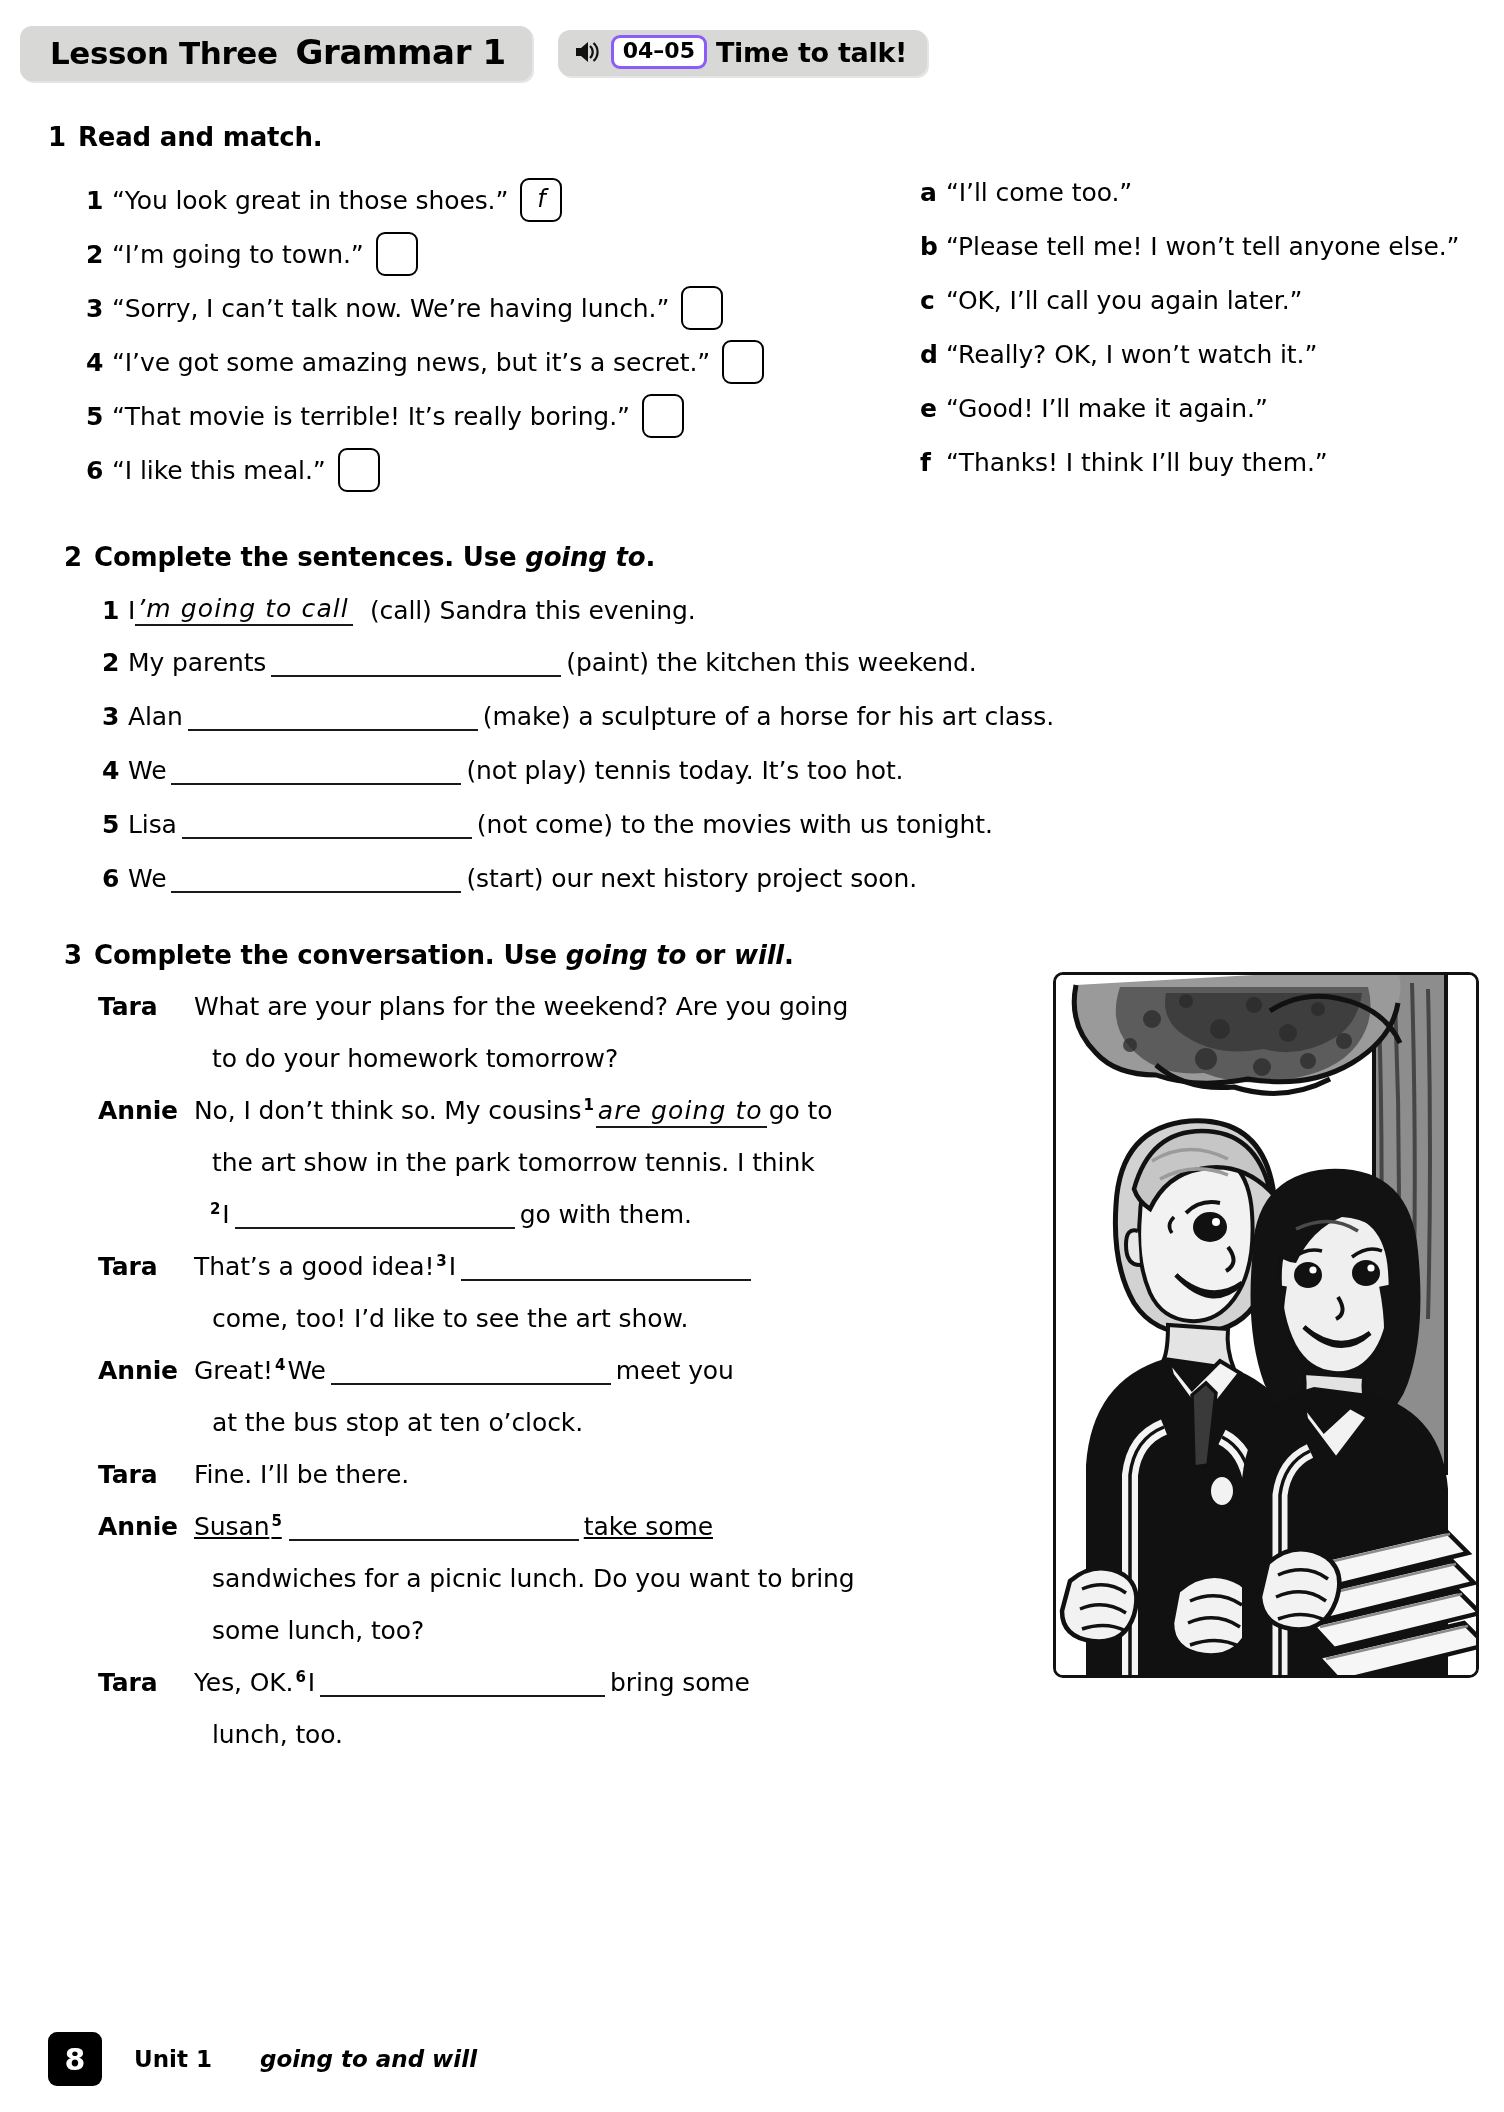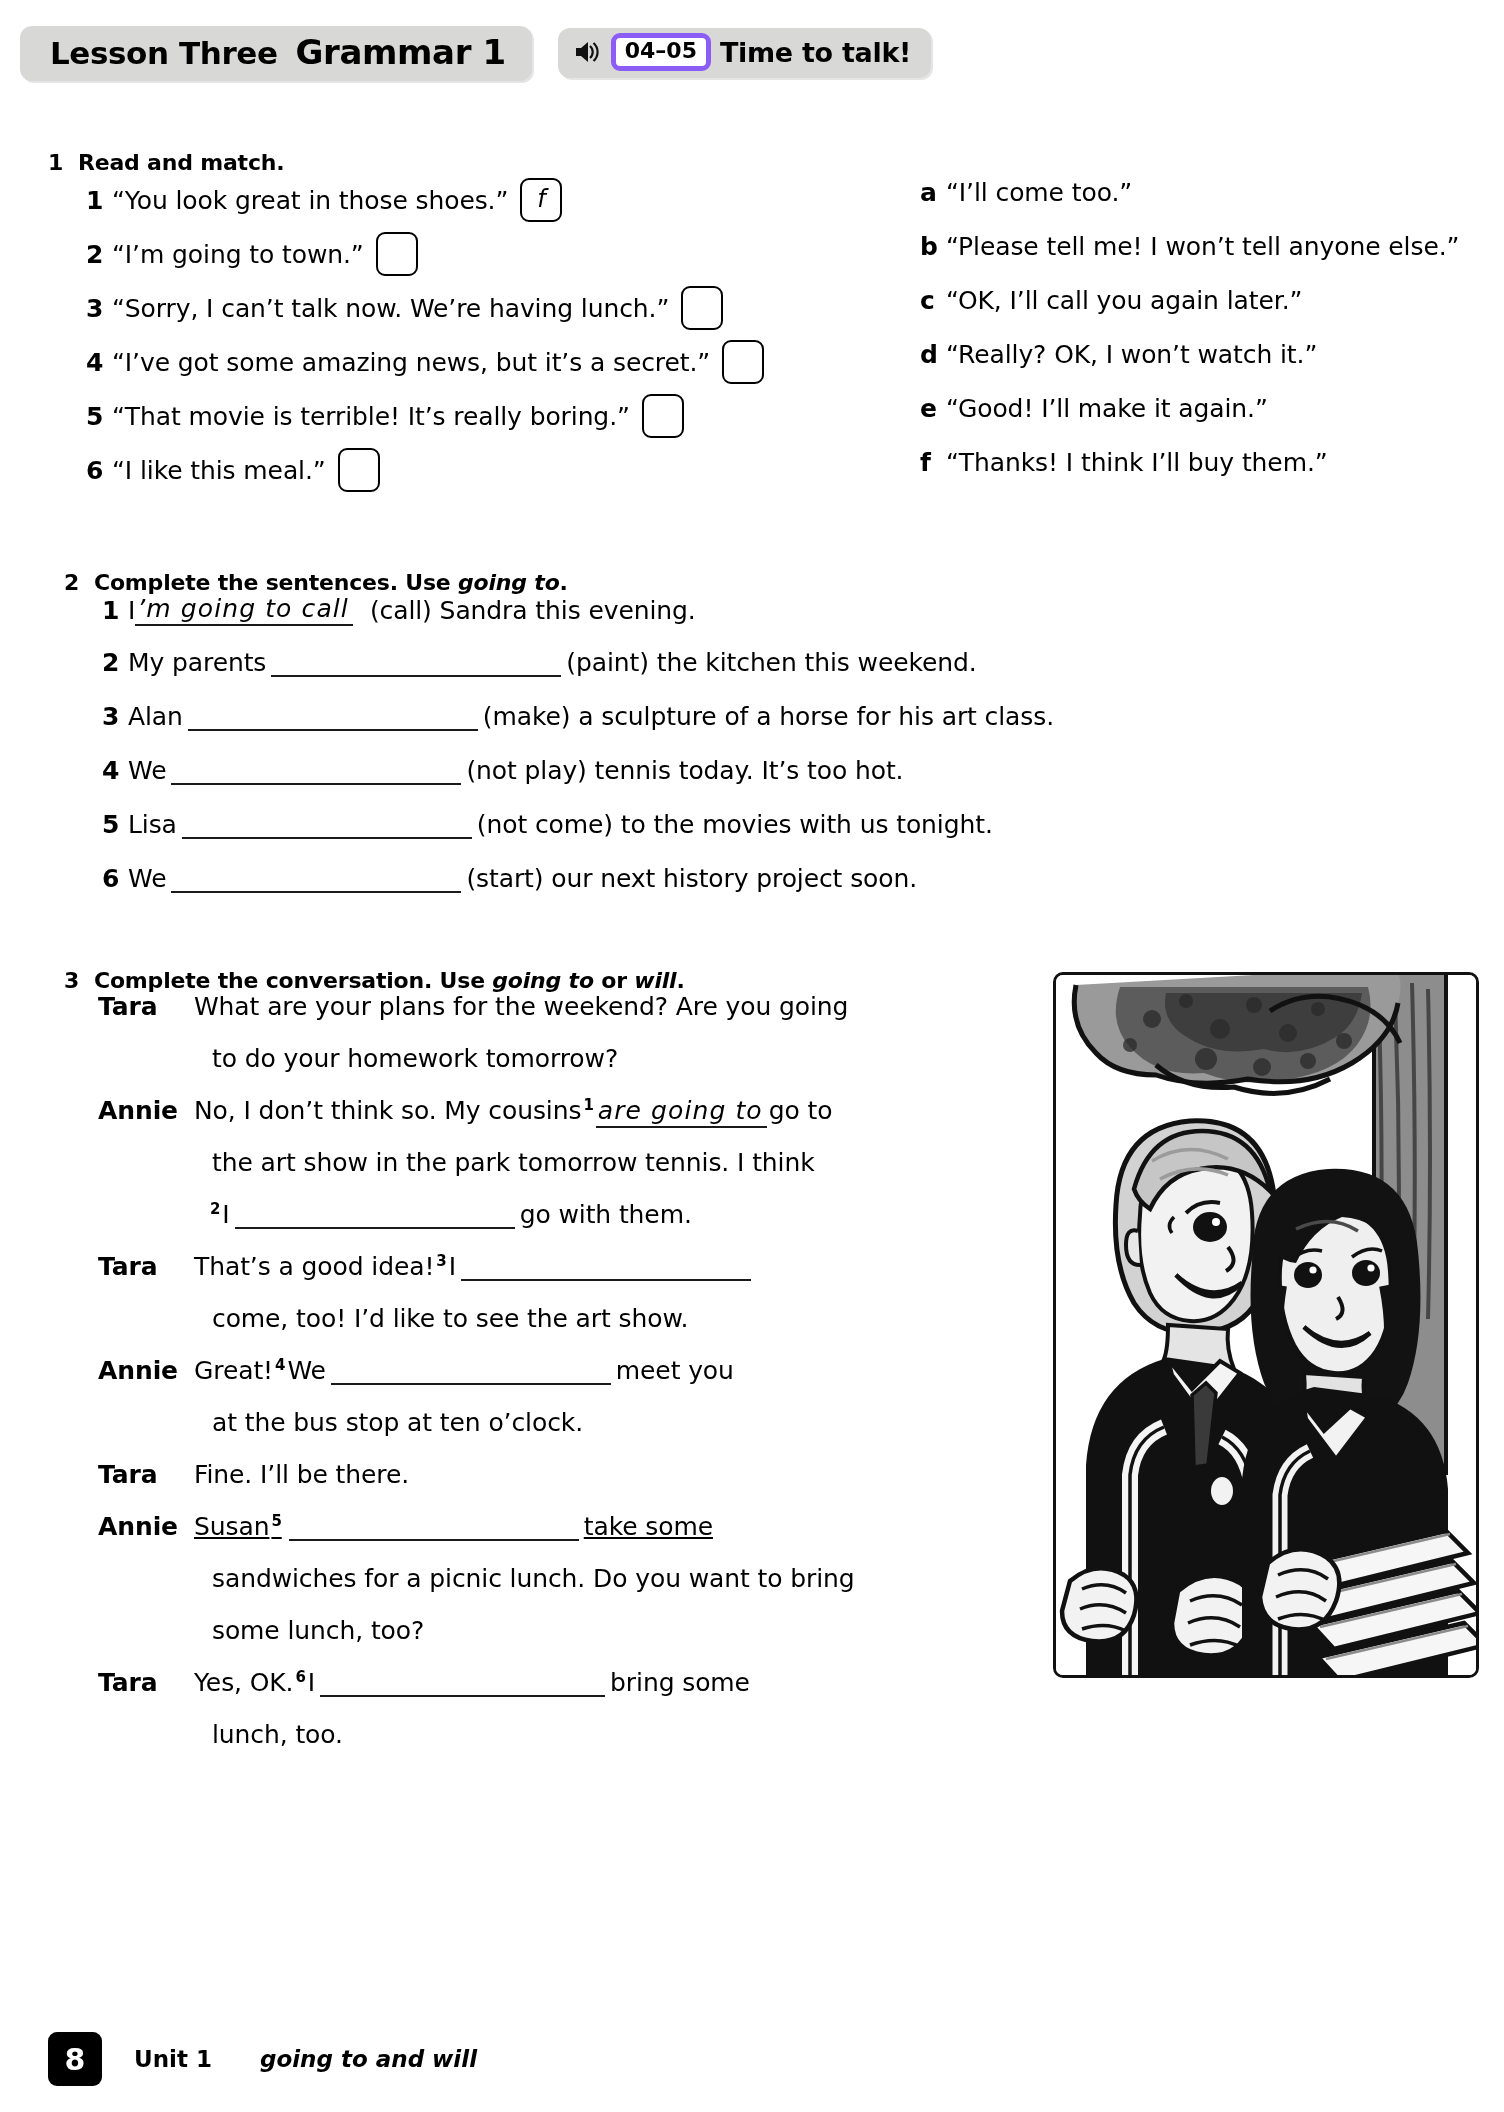--- a/index.html
+++ b/index.html
@@ -58,42 +58,41 @@
     gap: 9px;
     box-shadow: 2px 2px 0 rgba(0,0,0,0.10);
   }
   .audio-icon {
     width: 30px;
     height: 30px;
     flex: 0 0 auto;
     display: block;
   }
   .track-pill {
-    border: 5px solid #8b5cf6;
+    border: 3px solid #8b5cf6;
     border-radius: 9px;
     background: #fff;
     padding: 1px 9px 2px 9px;
     font-size: 22px;
     font-weight: bold;
     line-height: 1.1;
     letter-spacing: 0px;
   }
   .talk-text {
     font-size: 27px;
     font-weight: bold;
     letter-spacing: -0.3px;
   }
 
   
   .ex-head {
     position: absolute;
-    font-size: 22px;
+    font-size: 26px;
     font-weight: bold;
     letter-spacing: -0.2px;
-    margin-top: 28px;
   }
   .ex-num {
     display: inline-block;
     width: 30px;
     font-weight: bold;
   }
   .ital { font-style: italic; }
 
   .q-row {
     position: absolute;

